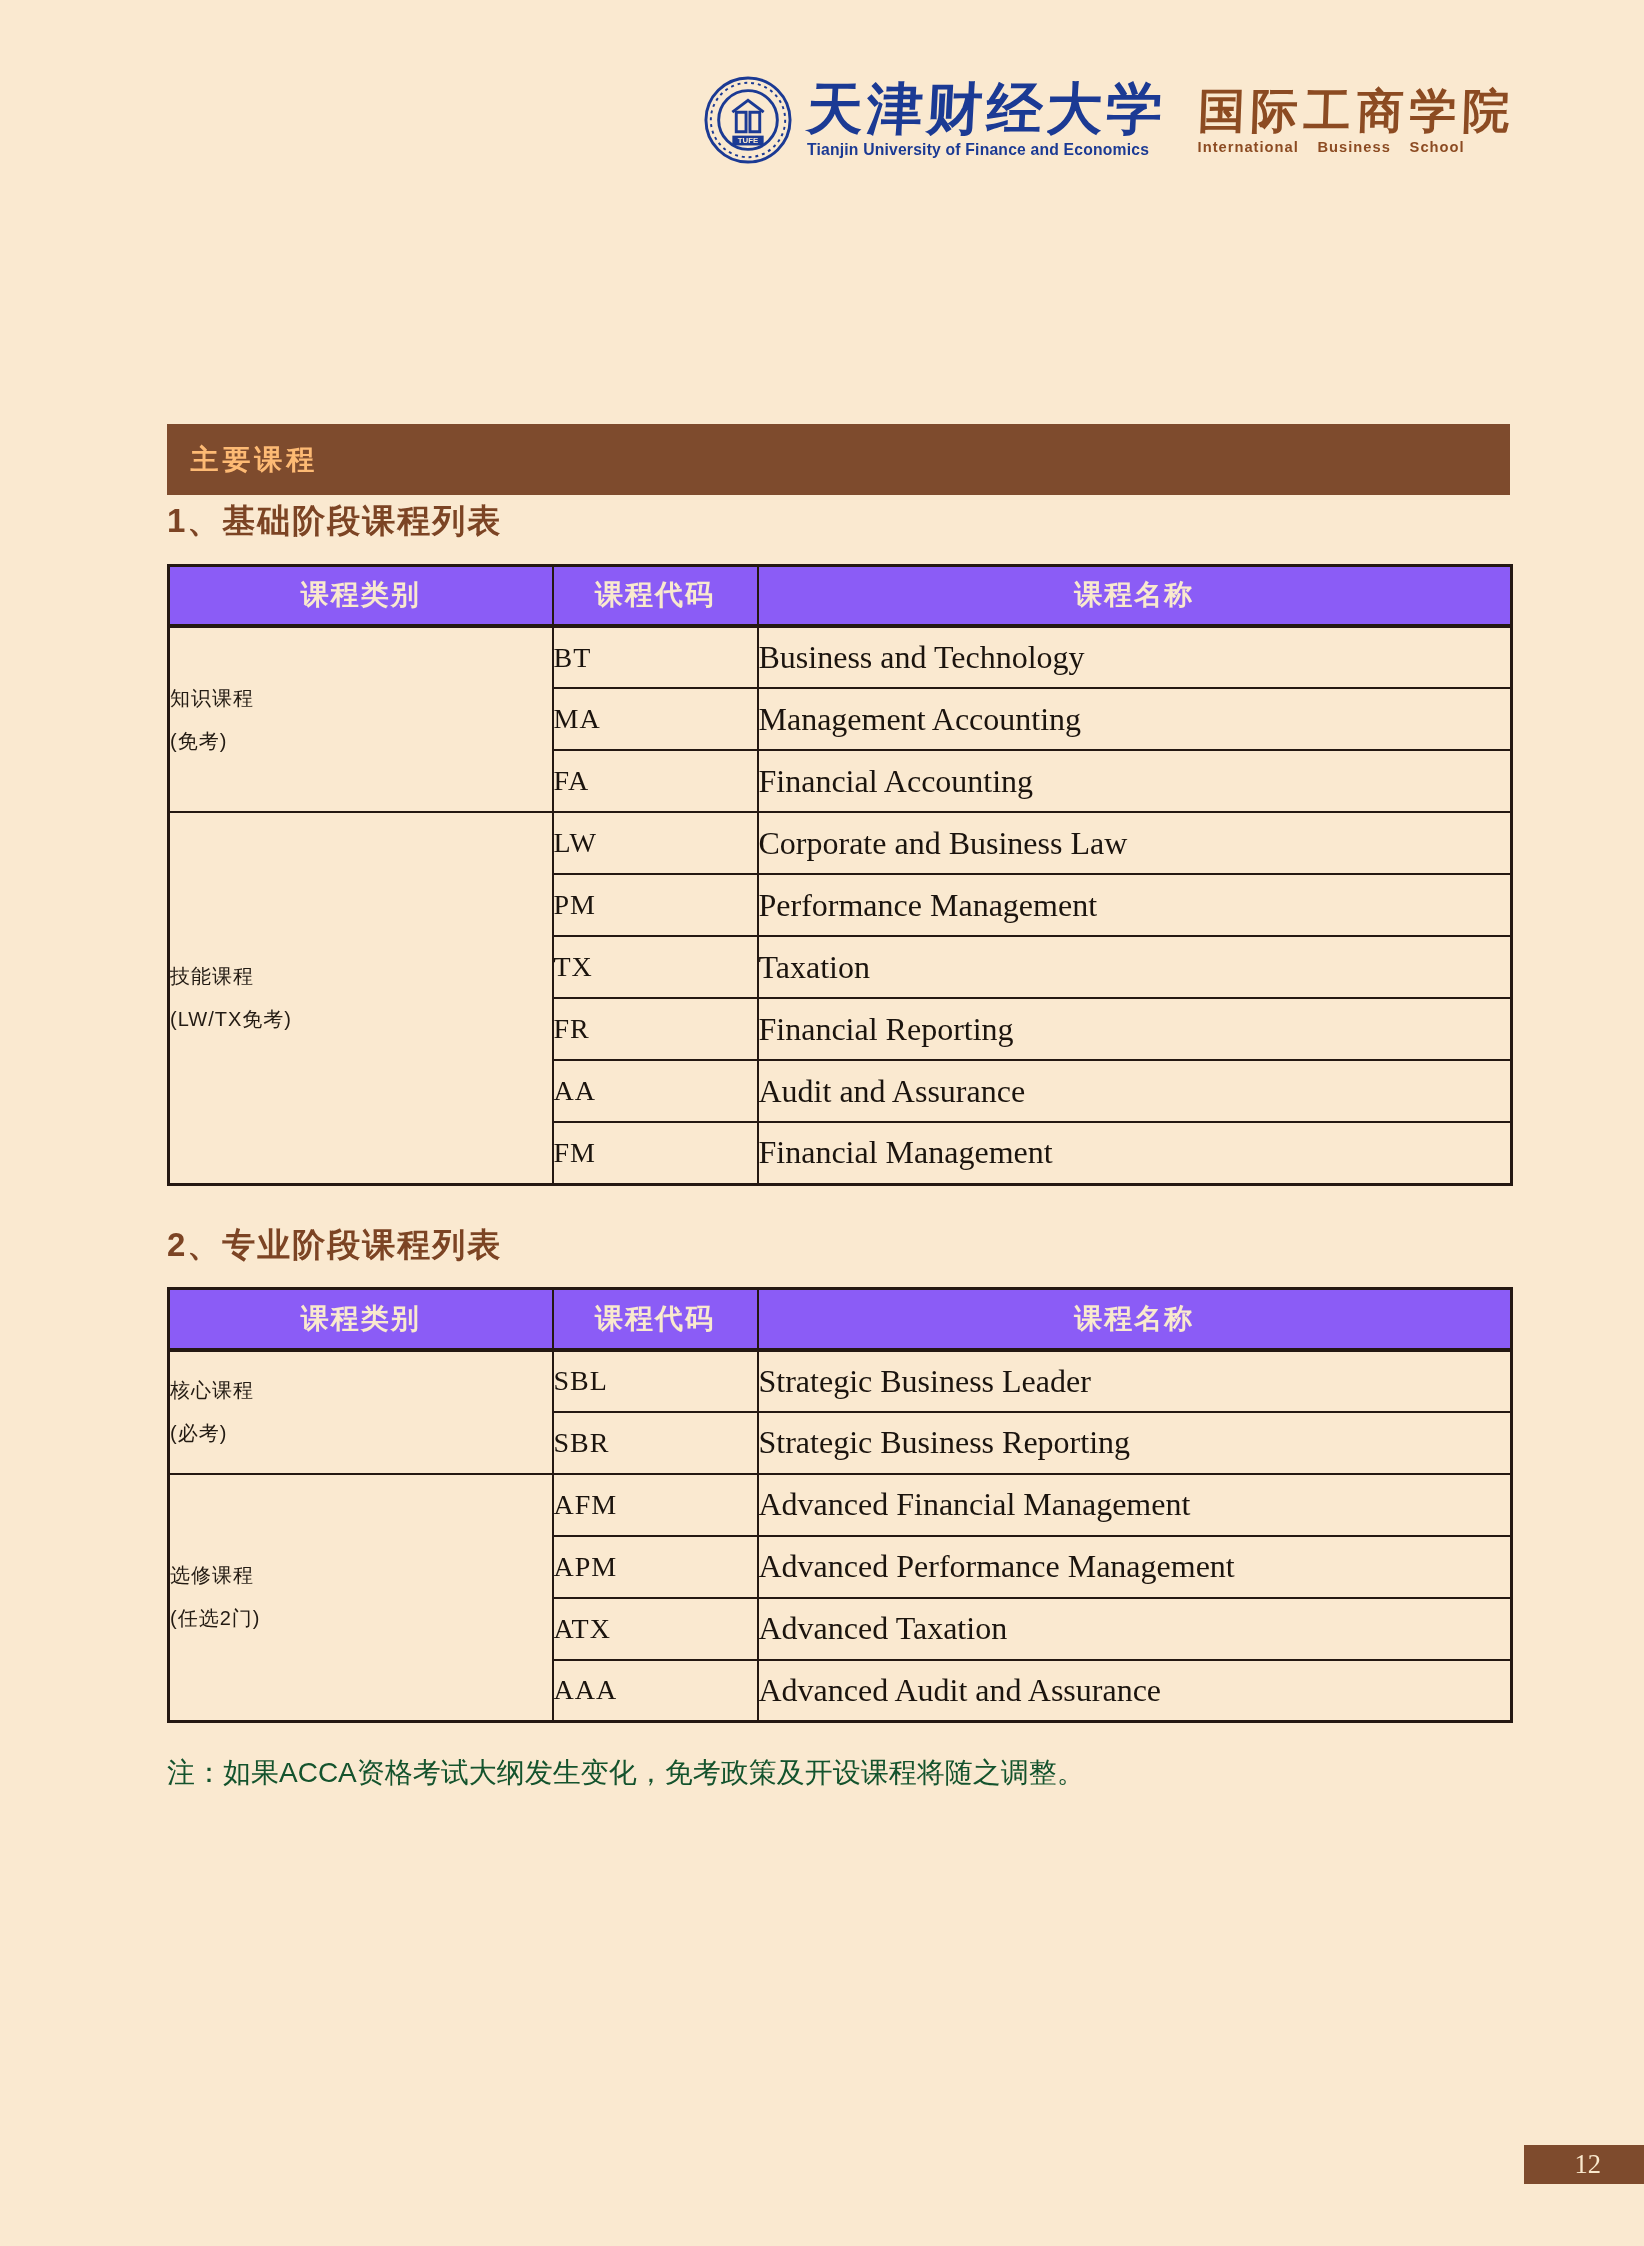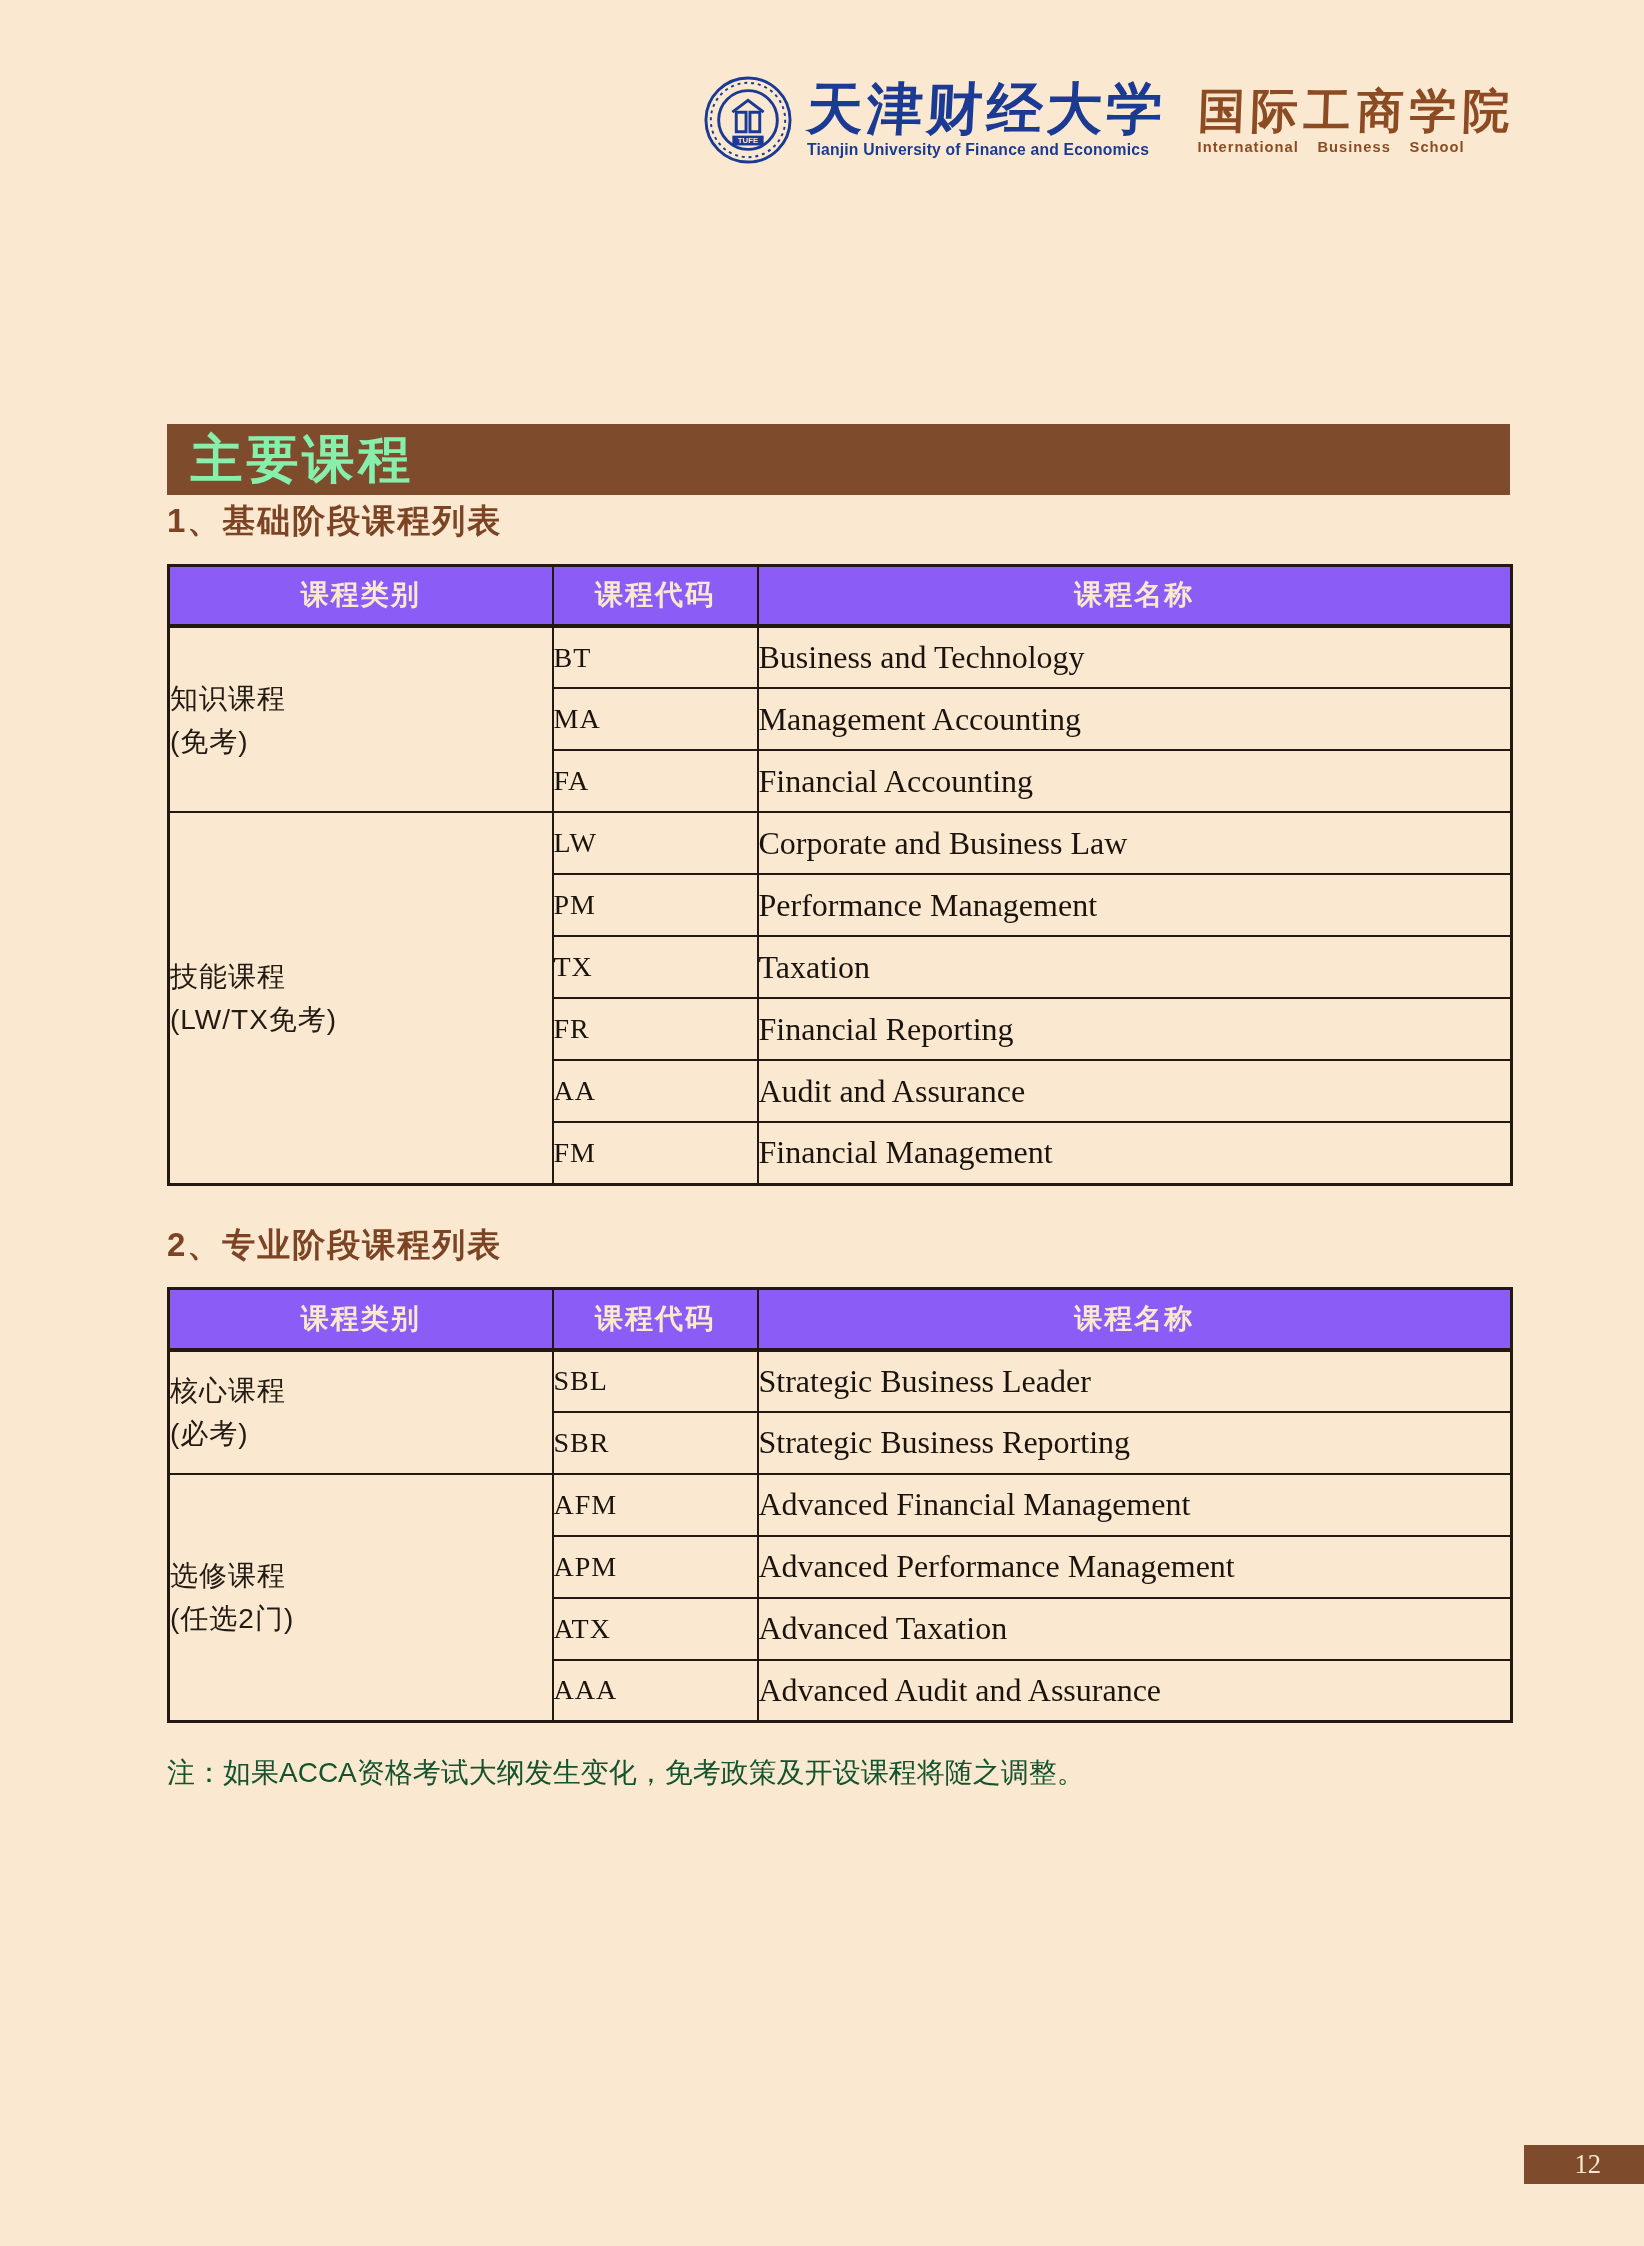--- a/index.html
+++ b/index.html
@@ -43,21 +43,21 @@
 
   
   .content { position:absolute; left:167px; top:424px; width:1343px; }
 
   .title-bar {
     height:71px; background:#7E4B2D;
     display:flex; align-items:center;
     padding-left:23.5px;
   }
   .title-bar-text {
-    color:#86efac; font-size:52px; font-weight:bold; letter-spacing:3.9px;
+    color:#fdba74; font-size:28px; font-weight:bold; letter-spacing:3.9px;
   }
 
   .intro {
     margin-top:23.5px;
     font-size:29px; line-height:63px;
     text-indent:2em; color:#231B13;
     text-align:justify;
   }
 
   .section-heading {
@@ -76,21 +76,21 @@
   table.course-table th {
     background:#8b5cf6; color:#F9E9CE;
     font-size:28px; font-weight:bold; letter-spacing:2px;
     height:61px; border:2.9px solid #241812; border-bottom-width:4.9px;
   }
   table.course-table td {
     border:2.9px solid #241812;
     height:62px; text-align:left; vertical-align:middle;
   }
   td.cat-cell {
-    font-size:28px; color:#231B13; letter-spacing:1px;
+    font-size:20px; color:#231B13; letter-spacing:1px;
     line-height:43px;
   }
   td.code-cell {
     font-family:"Liberation Serif","DejaVu Serif",serif;
     font-size:28px; color:#1B140E; letter-spacing:1px;
   }
   td.name-cell {
     font-family:"Liberation Serif","DejaVu Serif",serif;
     font-size:32px; color:#1B140E;
   }

